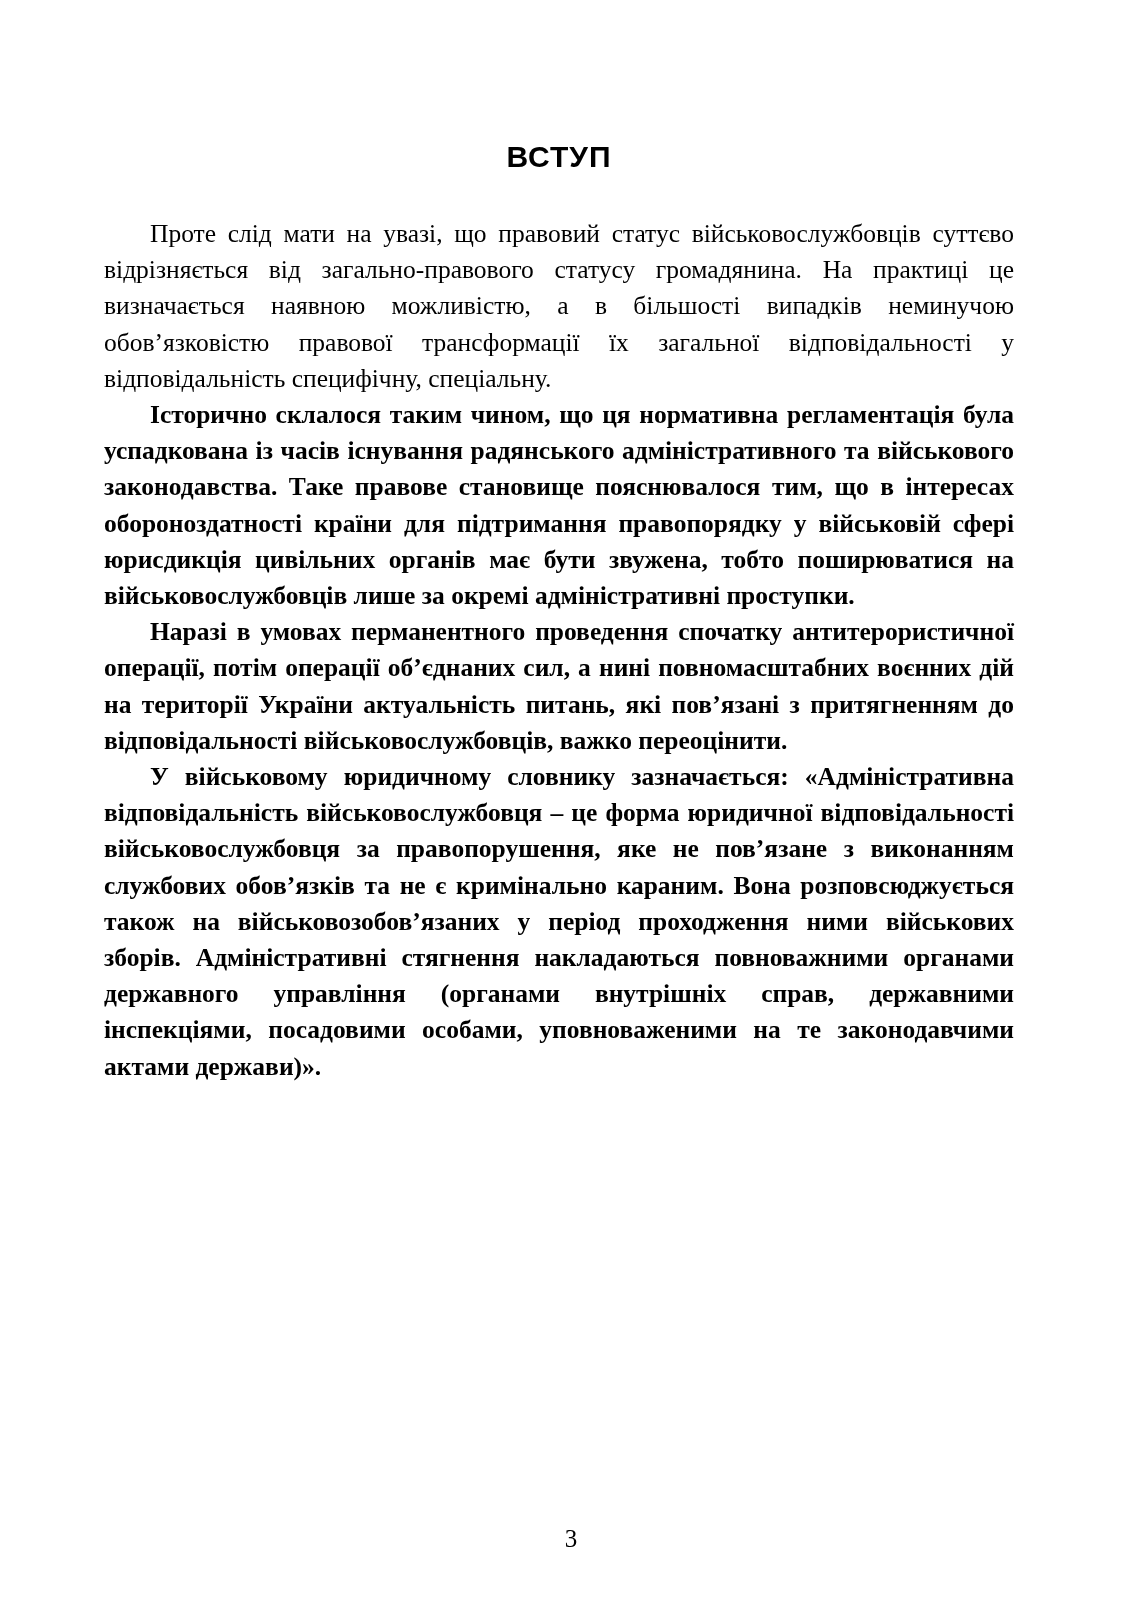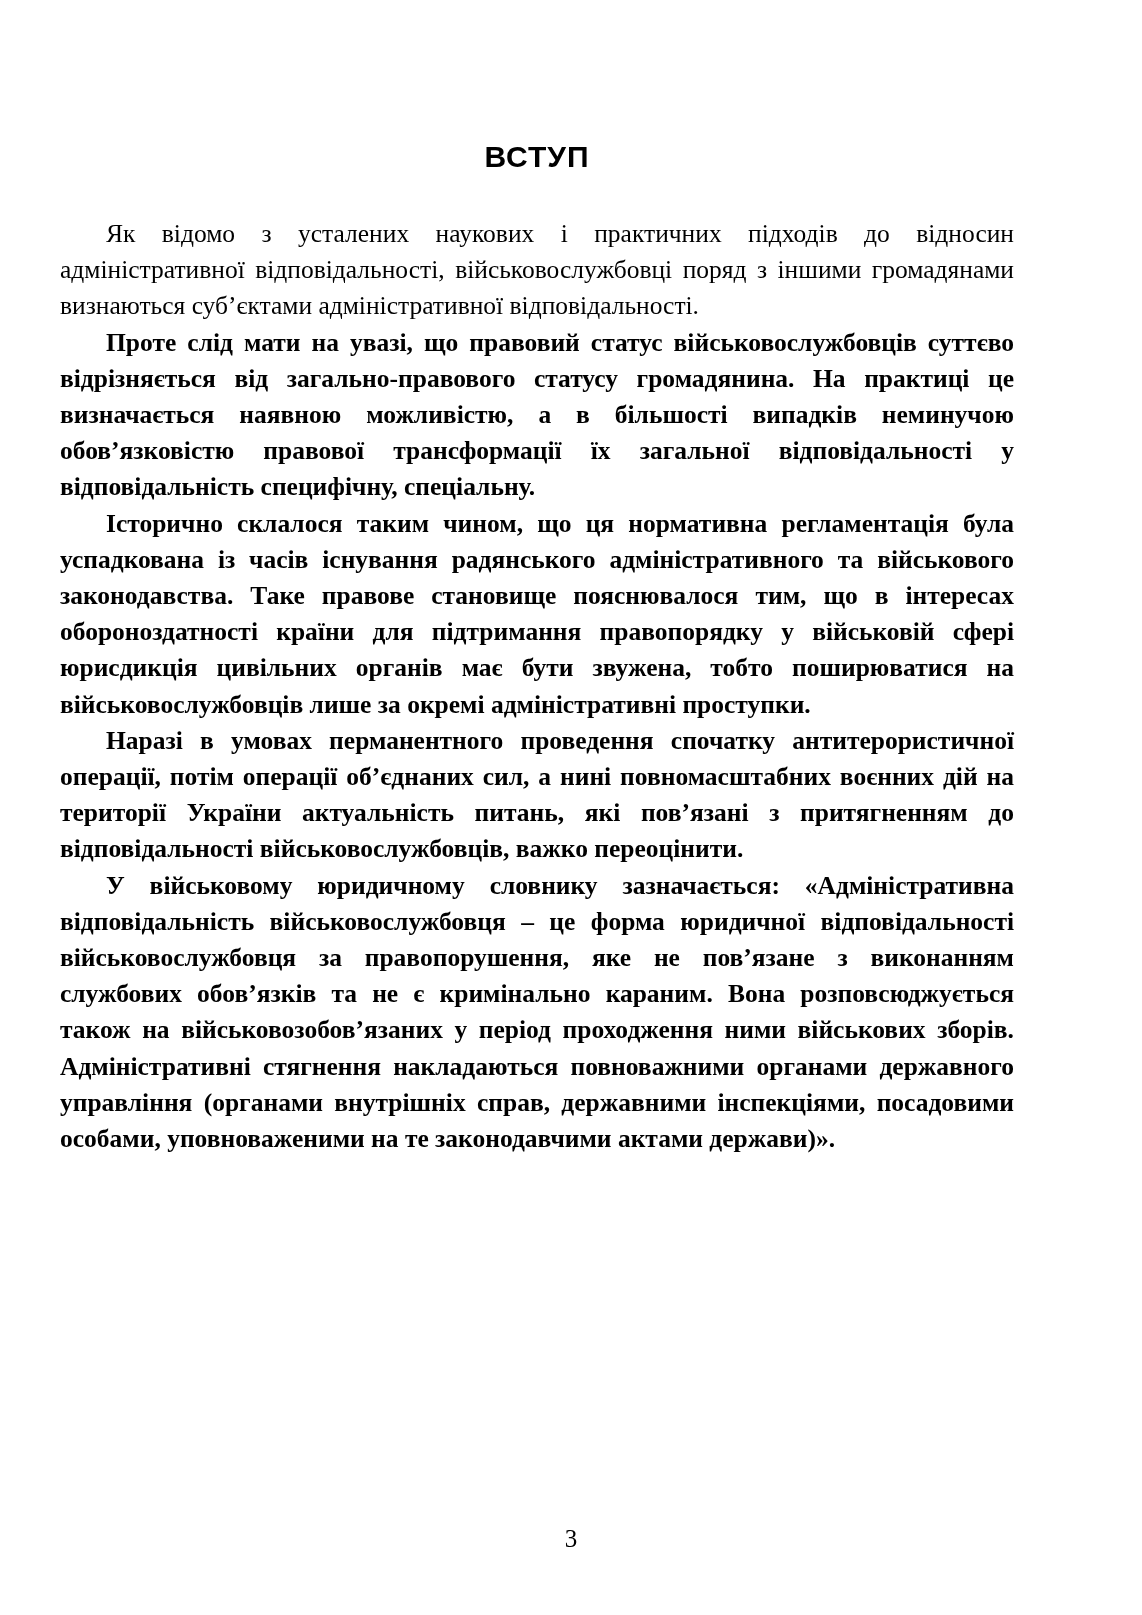--- a/index.html
+++ b/index.html
@@ -7,21 +7,21 @@
     padding: 0;
     background: #ffffff;
   }
   .page {
     position: relative;
     width: 1142px;
     height: 1615px;
     margin: 0 auto;
     background: #ffffff;
     box-sizing: border-box;
-    padding: 140px 128px 60px 60px;
+    padding: 140px 128px 60px 104px;
     font-family: "Liberation Serif", "DejaVu Serif", serif;
     color: #000000;
   }
   .doc-title {
     font-family: "Liberation Sans", "DejaVu Sans", sans-serif;
     font-weight: bold;
     font-size: 30px;
     text-align: center;
     letter-spacing: 1px;
     margin: 0 0 42px 0;
@@ -49,21 +49,20 @@
   }
 </style>
 </head>
 <body>
 
 <div class="page">
 
   <h1 class="doc-title">ВСТУП</h1>
 
   <div class="body-text">
-    <p>Як відомо з усталених наукових і практичних підходів до відносин адміністративної відповідальності, військовослужбовці поряд з іншими громадянами визнаються суб’єктами адміністративної відповідальності.</p>
     <p>Проте слід мати на увазі, що правовий статус військовослужбовців суттєво відрізняється від загально-правового статусу громадянина. На практиці це визначається наявною можливістю, а в більшості випадків неминучою обов’язковістю правової трансформації їх загальної відповідальності у відповідальність специфічну, спеціальну.</p>
     <p>Історично склалося таким чином, що ця нормативна регламентація була успадкована із часів існування радянського адміністративного та військового законодавства. Таке правове становище пояснювалося тим, що в інтересах обороноздатності країни для підтримання правопорядку у військовій сфері юрисдикція цивільних органів має бути звужена, тобто поширюватися на військовослужбовців лише за окремі адміністративні проступки.</p>
     <p>Наразі в умовах перманентного проведення спочатку антитерористичної операції, потім операції об’єднаних сил, а нині повномасштабних воєнних дій на території України актуальність питань, які пов’язані з притягненням до відповідальності військовослужбовців, важко переоцінити.</p>
     <p>У військовому юридичному словнику зазначається: «Адміністративна відповідальність військовослужбовця – це форма юридичної відповідальності військовослужбовця за правопорушення, яке не пов’язане з виконанням службових обов’язків та не є кримінально караним. Вона розповсюджується також на військовозобов’язаних у період проходження ними військових зборів. Адміністративні стягнення накладаються повноважними органами державного управління (органами внутрішніх справ, державними інспекціями, посадовими особами, уповноваженими на те законодавчими актами держави)».</p>
   </div>
 
   <div class="page-number">3</div>
 
 </div>
 

